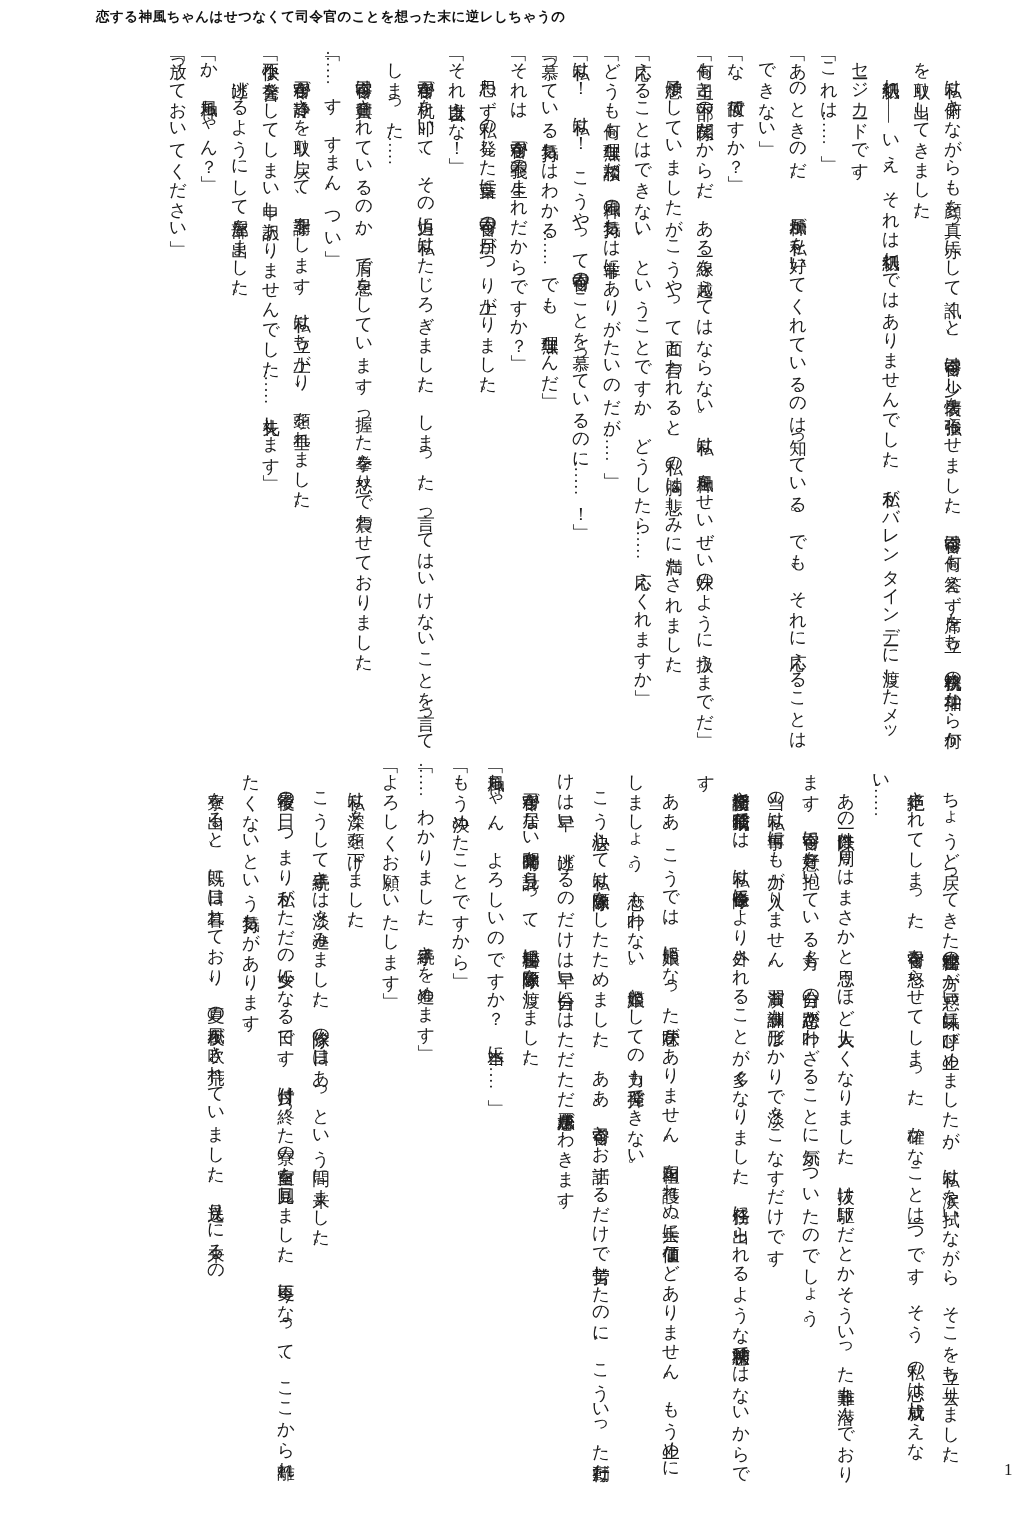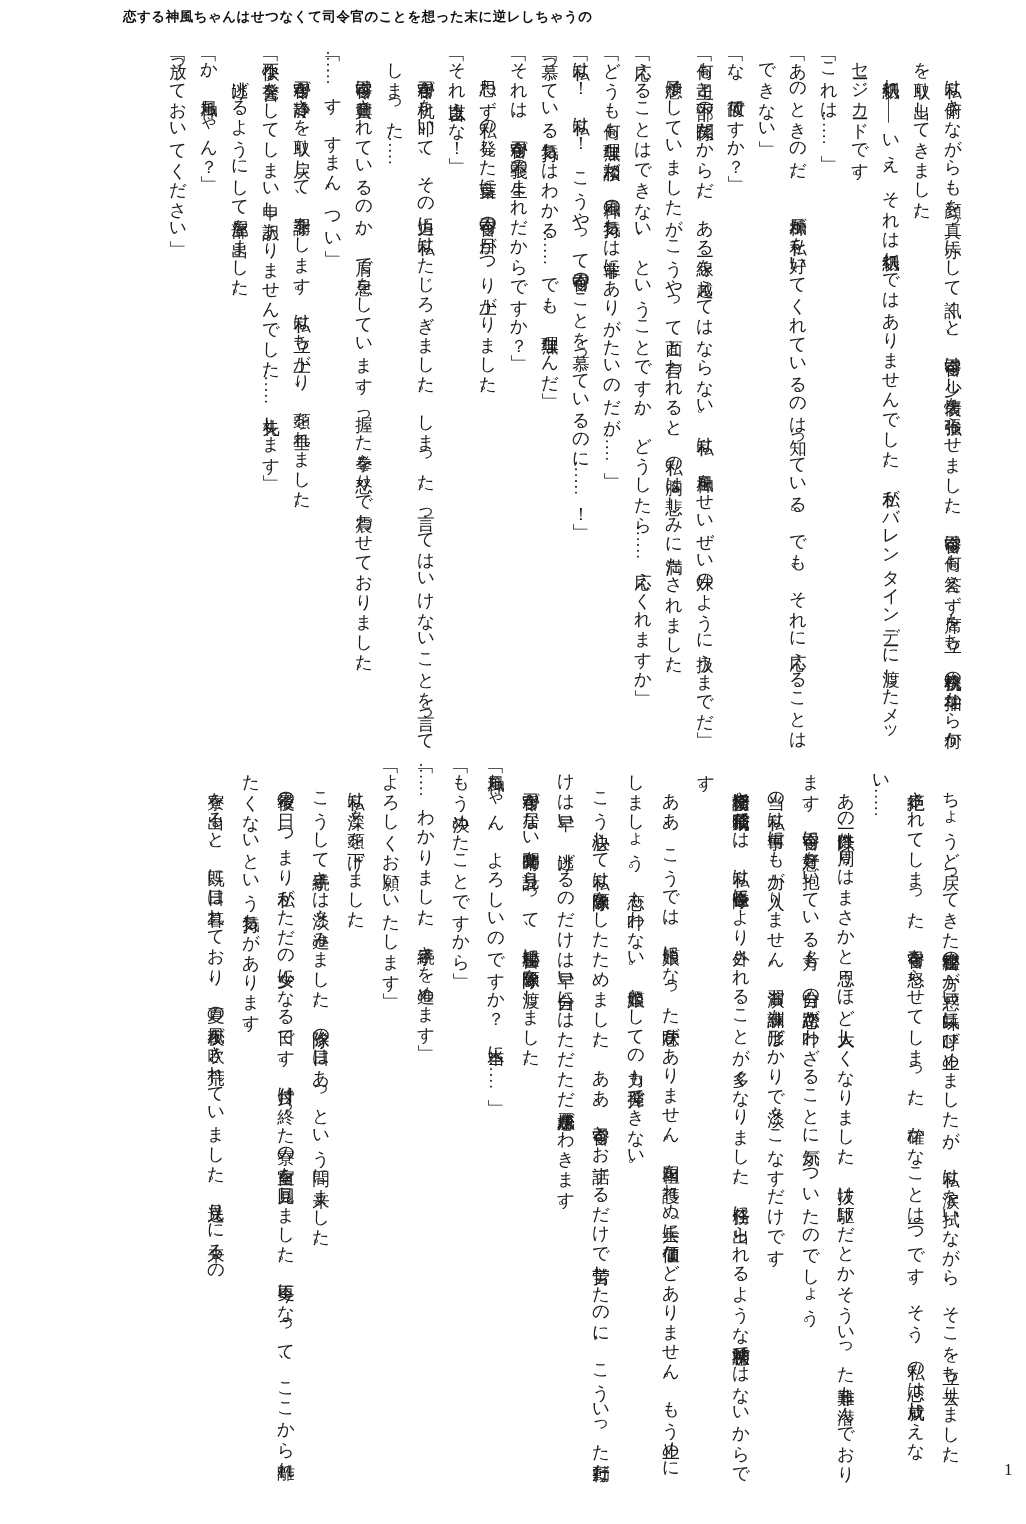--- a/index.html
+++ b/index.html
@@ -19,21 +19,20 @@
   .header-title {
     position: absolute;
     left: 96px;
     top: 8px;
     font-family: "Liberation Sans", "DejaVu Sans", sans-serif;
     font-size: 13.5px;
     font-weight: 600;
     letter-spacing: 0.5px;
     color: #111111;
     white-space: nowrap;
-    margin-left: 27px;
   }
   .vblock {
     position: absolute;
     right: 58px;
     writing-mode: vertical-rl;
     text-orientation: mixed;
     line-break: strict;
     font-size: 17.5px;
     color: #1c1c1c;
   }

